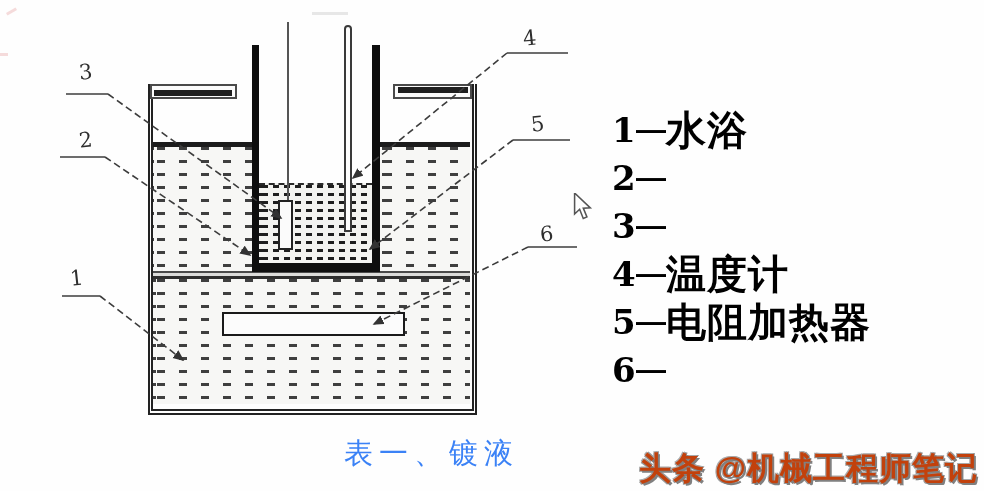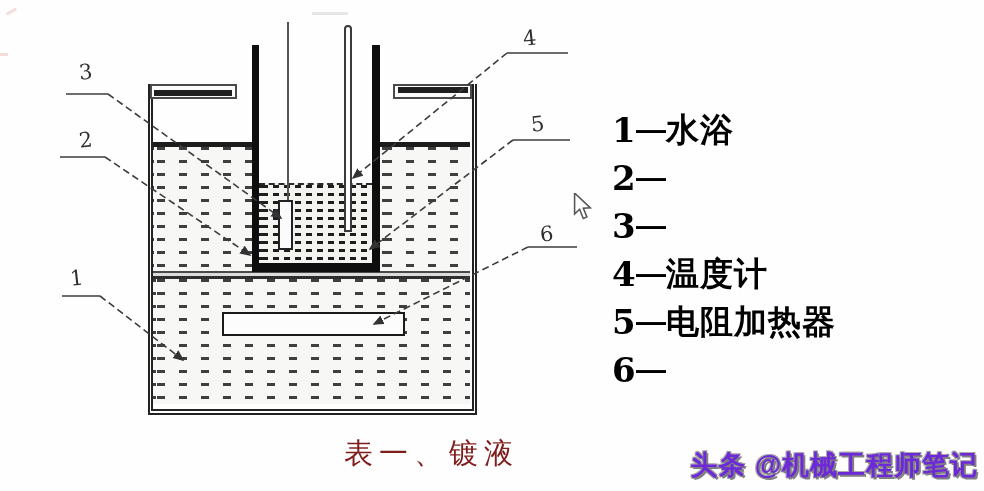--- a/index.html
+++ b/index.html
@@ -54,26 +54,26 @@
   
   svg.leaders { position:absolute; left:0; top:0; width:984px; height:491px; pointer-events:none; }
   .dlabel { position:absolute; font-family:"DejaVu Serif", serif; font-size:21px; color:#2e2e2e;
             transform:rotate(-6deg); }
 
   
   .legend { position:absolute; left:612px; top:106px; }
   .legend-row { height:48px; display:flex; align-items:center; font-weight:bold; color:#000; }
   .legend-num { font-family:"DejaVu Serif", serif; font-size:34px; width:24px; }
   .legend-dash { font-size:30px; margin:0 2px 0 0; letter-spacing:-2px; }
-  .legend-term { font-size:33px; letter-spacing:1px; font-family:Liberation Mono, monospace; }
+  .legend-term { font-size:40px; letter-spacing:1px; font-family:Liberation Mono, monospace; }
 
   
   .caption { position:absolute; left:344px; top:434px; font-family:"DejaVu Serif", serif;
-             font-size:29px; color:#7f1d1d; letter-spacing:6px; }
-  .watermark { position:absolute; right:6px; top:447px; font-size:27px; font-weight:bold; color:#6d28d9;
+             font-size:29px; color:#3b82f6; letter-spacing:6px; }
+  .watermark { position:absolute; right:6px; top:447px; font-size:32px; font-weight:bold; color:#c2410c;
                letter-spacing:1px;
                text-shadow:2px 2px 0 #808080, -1px -1px 0 #aaaaaa, 1px -1px 0 #999999, -1px 1px 0 #999999; }
 
   
   .cursor { position:absolute; left:573px; top:193px; }
   .artifact { position:absolute; background:#e8a7a7; opacity:.4; }
   .artifact.a1 { left:6px; top:10px; width:11px; height:3px; transform:rotate(-30deg); }
   .artifact.a2 { left:0px; top:53px; width:8px; height:3px; }
   .artifact.a3 { left:312px; top:12px; width:36px; height:3px; background:#cfcfcf; opacity:.5; }
 </style>

